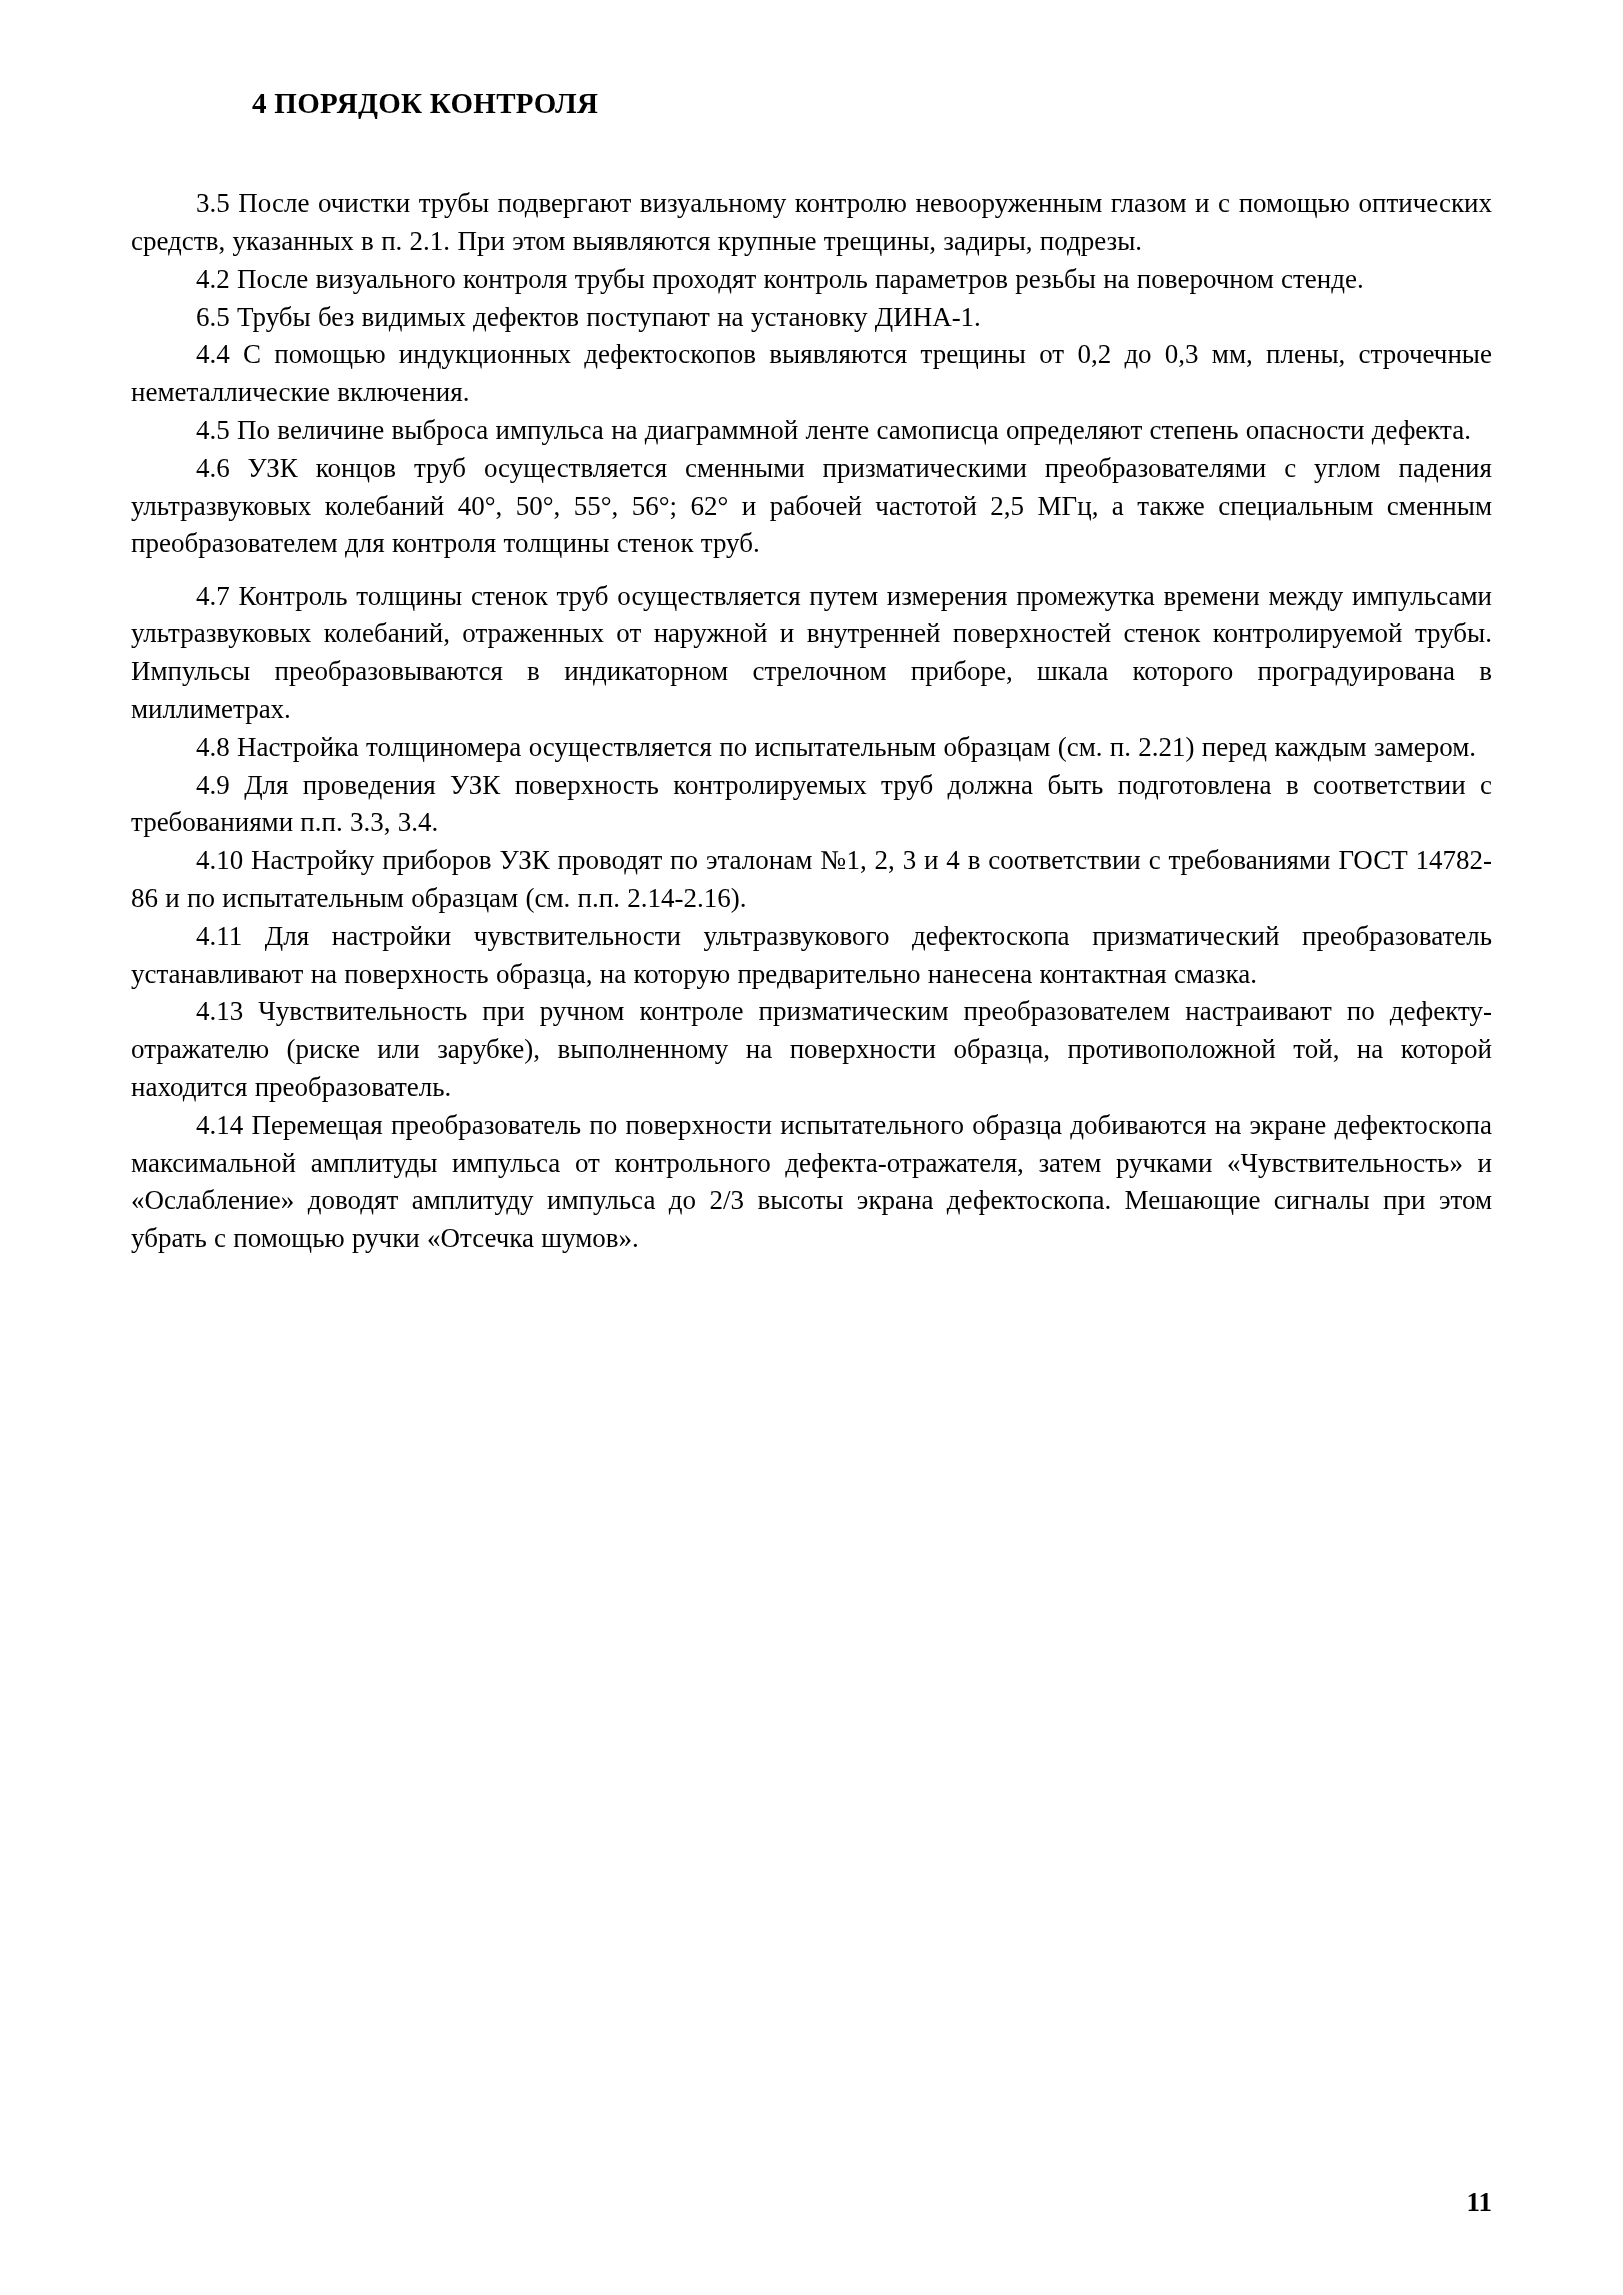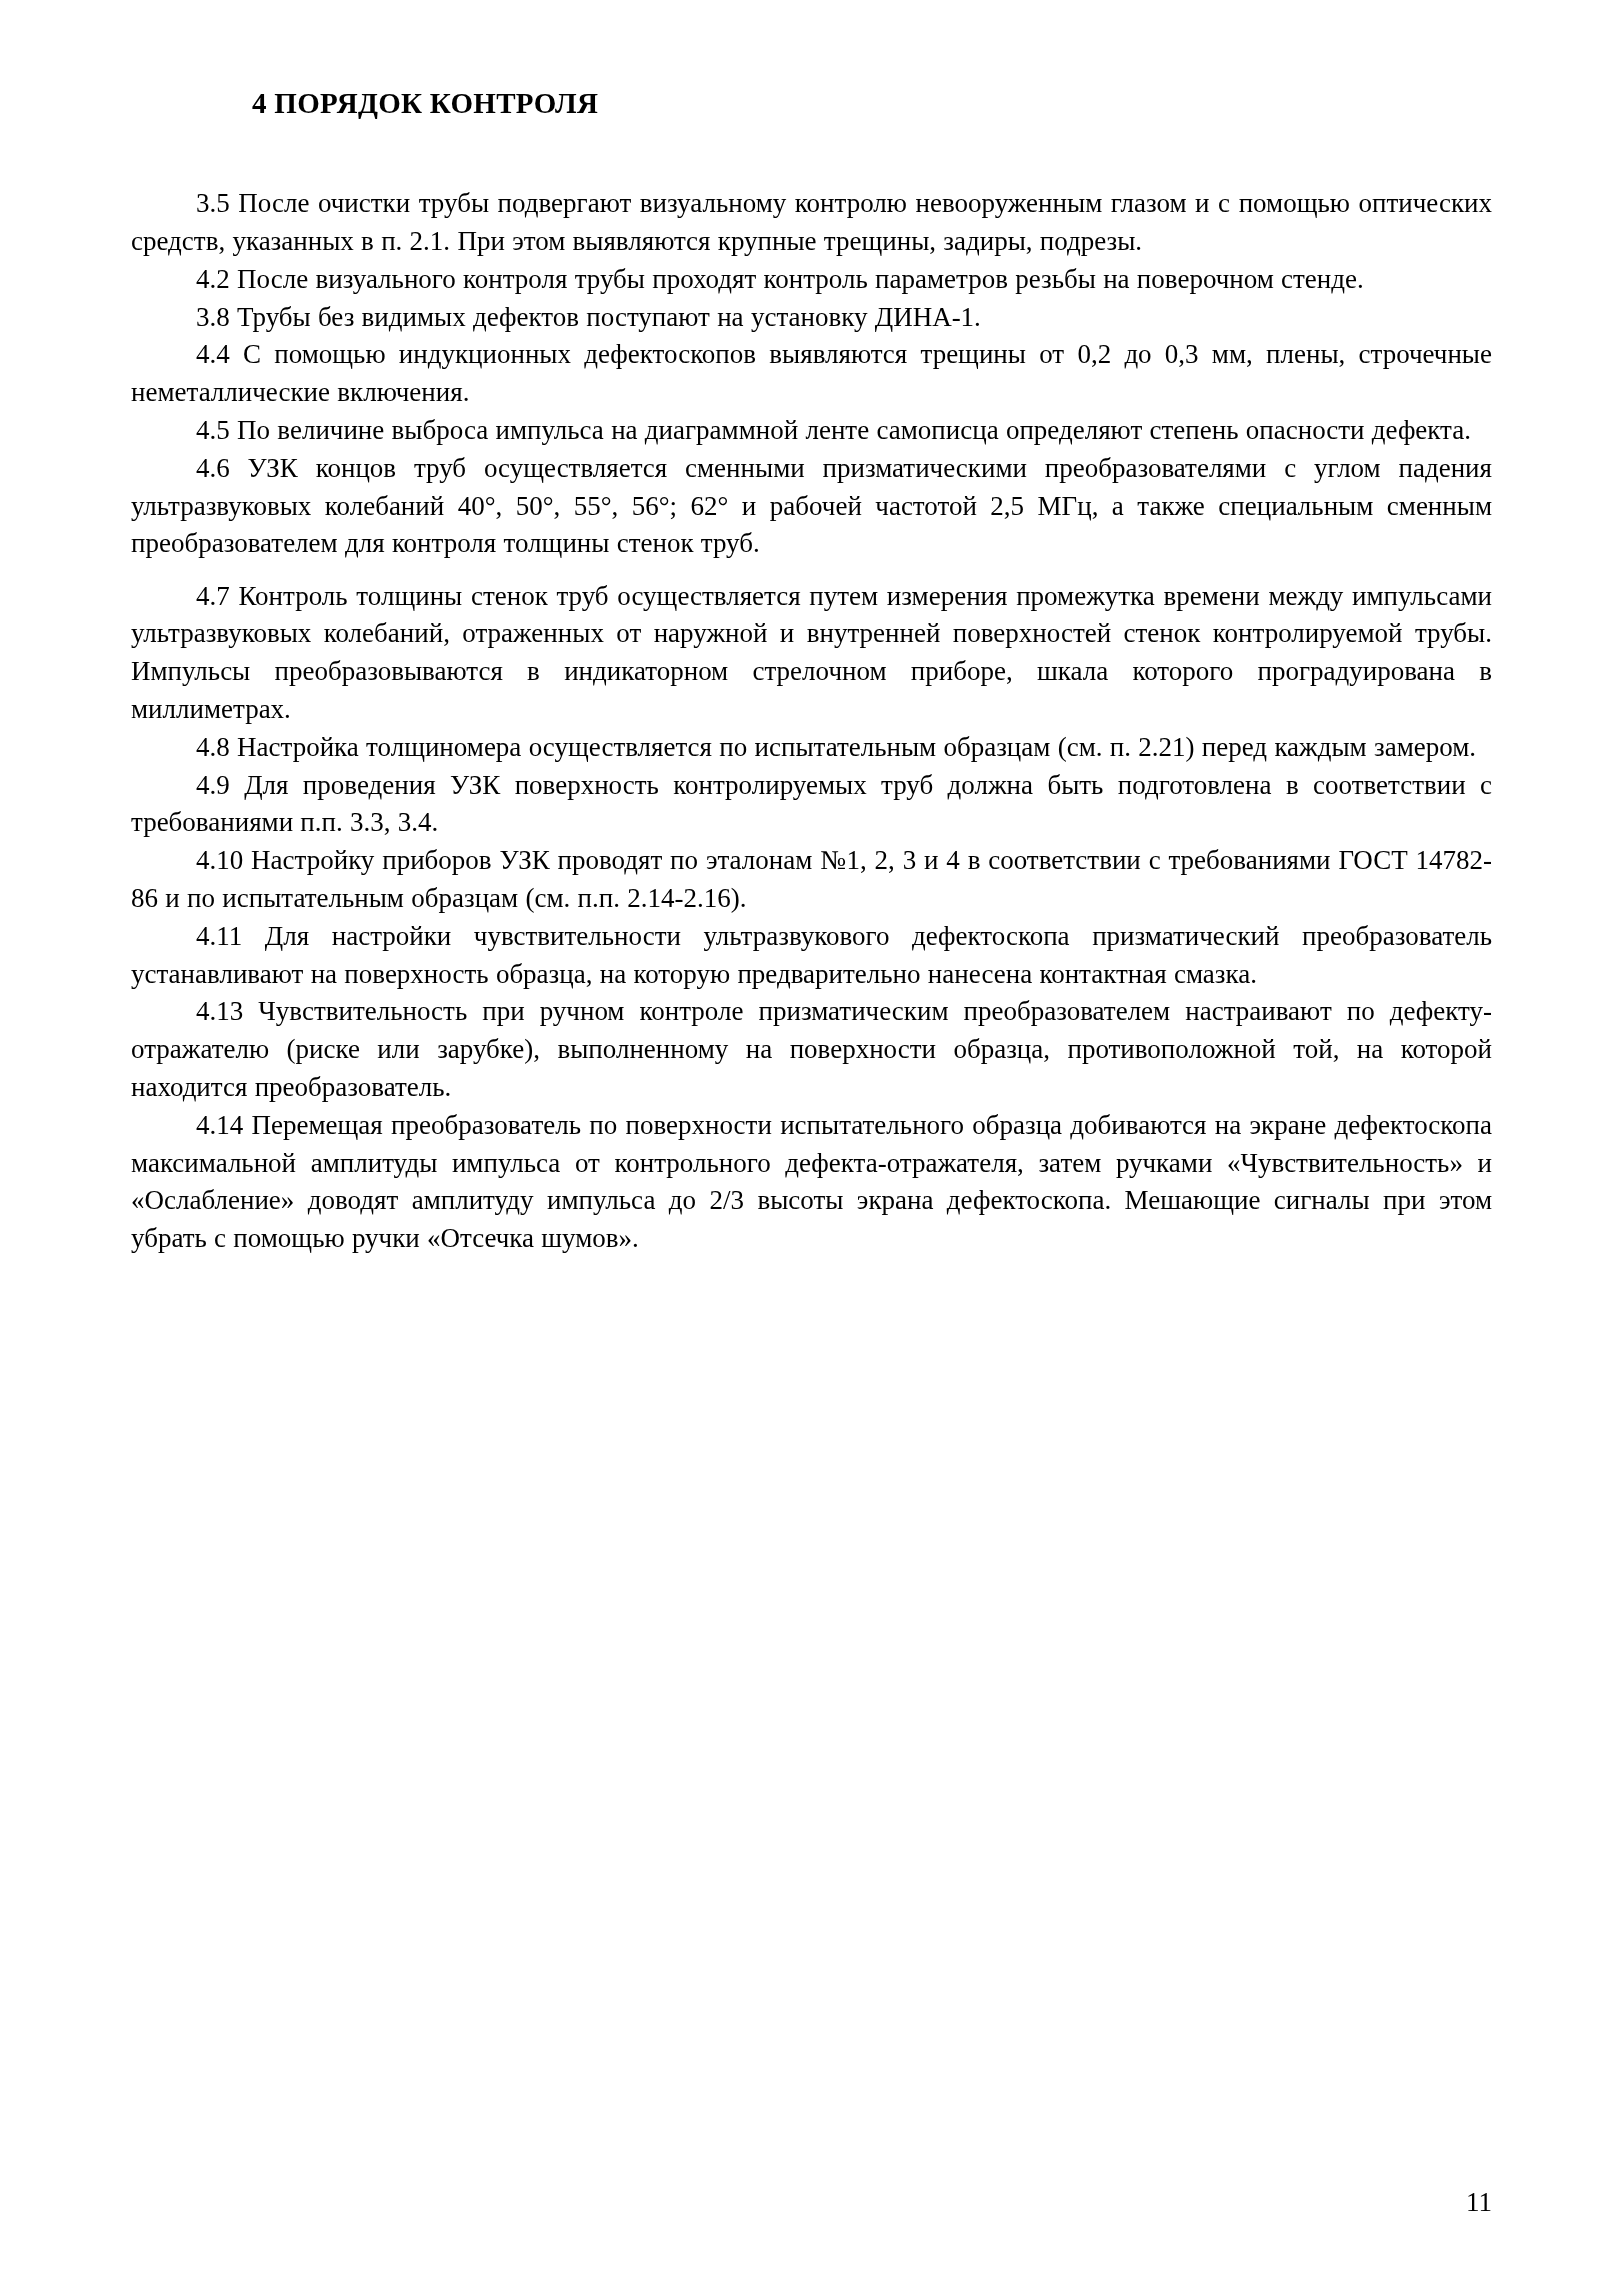--- a/index.html
+++ b/index.html
@@ -39,33 +39,34 @@
   }
   p.para.gap {
     margin-top: 14.4px;
   }
   .page-number {
     position: absolute;
     right: 131px;
     bottom: 79px;
     font-size: 27px;
     line-height: 1;
+    font-weight: bold;
   }
 </style>
 </head>
 <body>
 
 <div class="page">
 
   <h1 class="doc-heading">4 ПОРЯДОК  КОНТРОЛЯ</h1>
 
   <div class="body-block">
     <p class="para">3.5 После очистки трубы подвергают визуальному контролю невооруженным глазом и с помощью оптических средств, указанных в п. 2.1. При этом выявляются крупные трещины, задиры, подрезы.</p>
     <p class="para">4.2 После визуального контроля трубы проходят контроль параметров резьбы на поверочном стенде.</p>
-    <p class="para">3.8 Трубы без видимых дефектов поступают на установку ДИНА-1.</p>
+    <p class="para">6.5 Трубы без видимых дефектов поступают на установку ДИНА-1.</p>
     <p class="para">4.4 С помощью индукционных дефектоскопов выявляются трещины от 0,2 до 0,3 мм, плены, строчечные неметаллические включения.</p>
     <p class="para">4.5 По величине выброса импульса на диаграммной ленте самописца определяют степень опасности дефекта.</p>
     <p class="para">4.6 УЗК концов труб осуществляется сменными призматическими преобразователями с углом падения ультразвуковых колебаний 40°, 50°, 55°, 56°; 62° и рабочей частотой 2,5 МГц, а также специальным сменным преобразователем для контроля толщины стенок труб.</p>
     <p class="para gap">4.7 Контроль толщины стенок труб осуществляется путем измерения промежутка времени между импульсами ультразвуковых колебаний, отраженных от наружной и внутренней поверхностей стенок контролируемой трубы. Импульсы преобразовываются в индикаторном стрелочном приборе, шкала которого проградуирована в миллиметрах.</p>
     <p class="para">4.8 Настройка толщиномера осуществляется по испытательным образцам (см. п. 2.21) перед каждым замером.</p>
     <p class="para">4.9 Для проведения УЗК поверхность контролируемых труб должна быть подготовлена в соответствии с требованиями п.п. 3.3, 3.4.</p>
     <p class="para">4.10 Настройку приборов УЗК проводят по эталонам №1, 2, 3 и 4 в соответствии с  требованиями ГОСТ 14782-86 и по испытательным образцам (см. п.п. 2.14-2.16).</p>
     <p class="para">4.11 Для настройки чувствительности ультразвукового дефектоскопа призматический преобразователь устанавливают на поверхность образца, на которую предварительно нанесена контактная смазка.</p>
     <p class="para">4.13 Чувствительность при ручном контроле призматическим преобразователем настраивают по дефекту-отражателю (риске или зарубке), выполненному на поверхности образца, противоположной той, на которой находится преобразователь.</p>
     <p class="para">4.14 Перемещая преобразователь по поверхности испытательного образца добиваются на экране дефектоскопа максимальной амплитуды импульса от контрольного дефекта-отражателя, затем ручками «Чувствительность» и «Ослабление» доводят амплитуду импульса до 2/3 высоты экрана дефектоскопа. Мешающие сигналы при этом убрать с помощью ручки «Отсечка шумов».</p>

